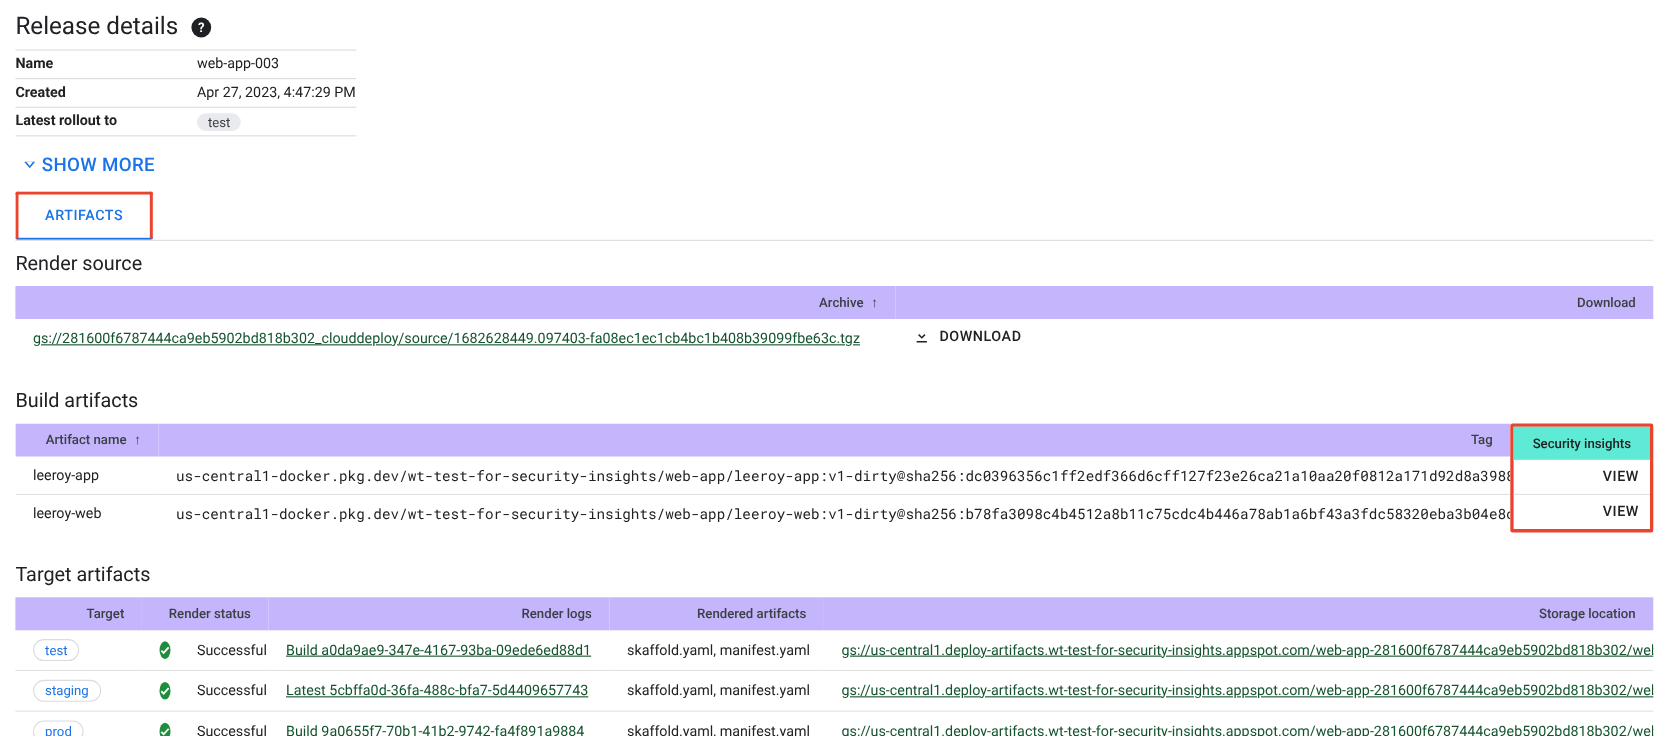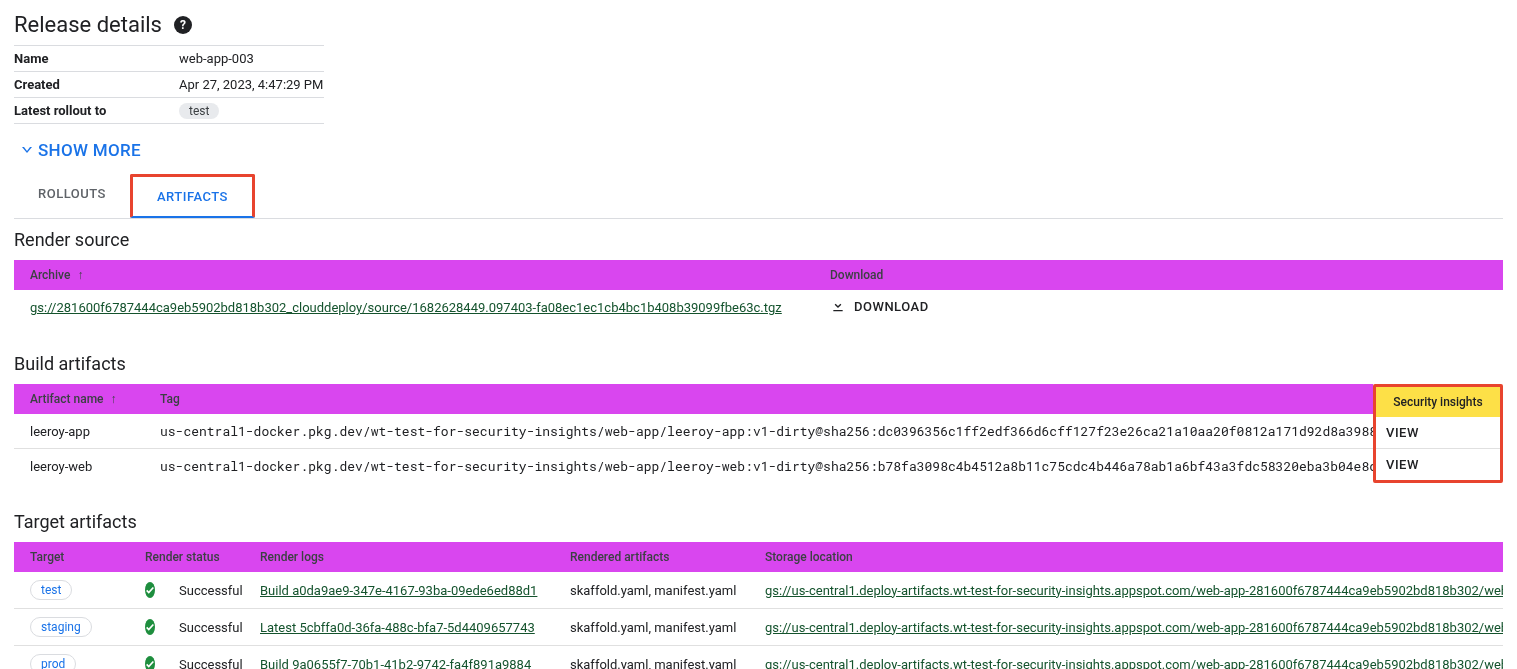--- a/index.html
+++ b/index.html
@@ -111,24 +111,24 @@
     font-size: 18px;
     font-weight: 400;
     margin: 10px 0 10px 0;
   }
   table.data {
     width: 100%;
     border-collapse: collapse;
     table-layout: fixed;
   }
   table.data thead th {
-    background: #d946ef;
+    background: #c4b5fd;
     font-size: 12px;
     font-weight: 500;
-    text-align: left;
+    text-align: right;
     padding: 8px 16px;
     color: #3c4043;
     white-space: nowrap;
   }
   table.data tbody td {
     padding: 8px 16px;
     border-bottom: 1px solid #e0e0e0;
     font-size: 13px;
     vertical-align: middle;
   }
@@ -173,26 +173,26 @@
   .security-box {
     flex: 0 0 130px;
     margin-left: 0;
   }
   .security-box-inner {
     border: 3px solid #e8442e;
     border-radius: 2px;
   }
   .security-box table { width:100%; border-collapse: collapse;}
   .security-box th {
-    background:#fde047; font-size:12px; font-weight:500;
+    background:#5eead4; font-size:12px; font-weight:500;
     padding:8px 10px; text-align:center;
   }
   .security-box td {
     padding:8px 10px; border-bottom:1px solid #e0e0e0;
-    text-align:left; font-size:13px;margin-left:12px;
+    text-align:right; font-size:13px;margin-left:12px;
   }
   .security-box tr:last-child td{border-bottom:none;}
   .col-archive { width: 800px;}
   .col-artifactname { width: 130px;}
   .col-target { width:115px;}
   .col-renderstatus { width:115px;}
   .col-renderlogs { width:310px;}
   .col-renderedartifacts { width:195px;}
 </style>
 </head>
@@ -219,21 +219,20 @@
       <div class="detail-val"><span class="chip">test</span></div>
     </div>
   </div>
 
 <div class="show-more">
   <span class="chevron-down"></span>
   <span>SHOW MORE</span>
 </div>
 
 <div class="tabs" id="tabs">
-    <div class="tab">ROLLOUTS</div>
     <div class="tab active highlight-box">ARTIFACTS</div>
   </div>
 
 
 <h2 class="section">Render source</h2>
 <table class="data">
   <colgroup>
       <col class="col-archive">
       <col>
     </colgroup>

